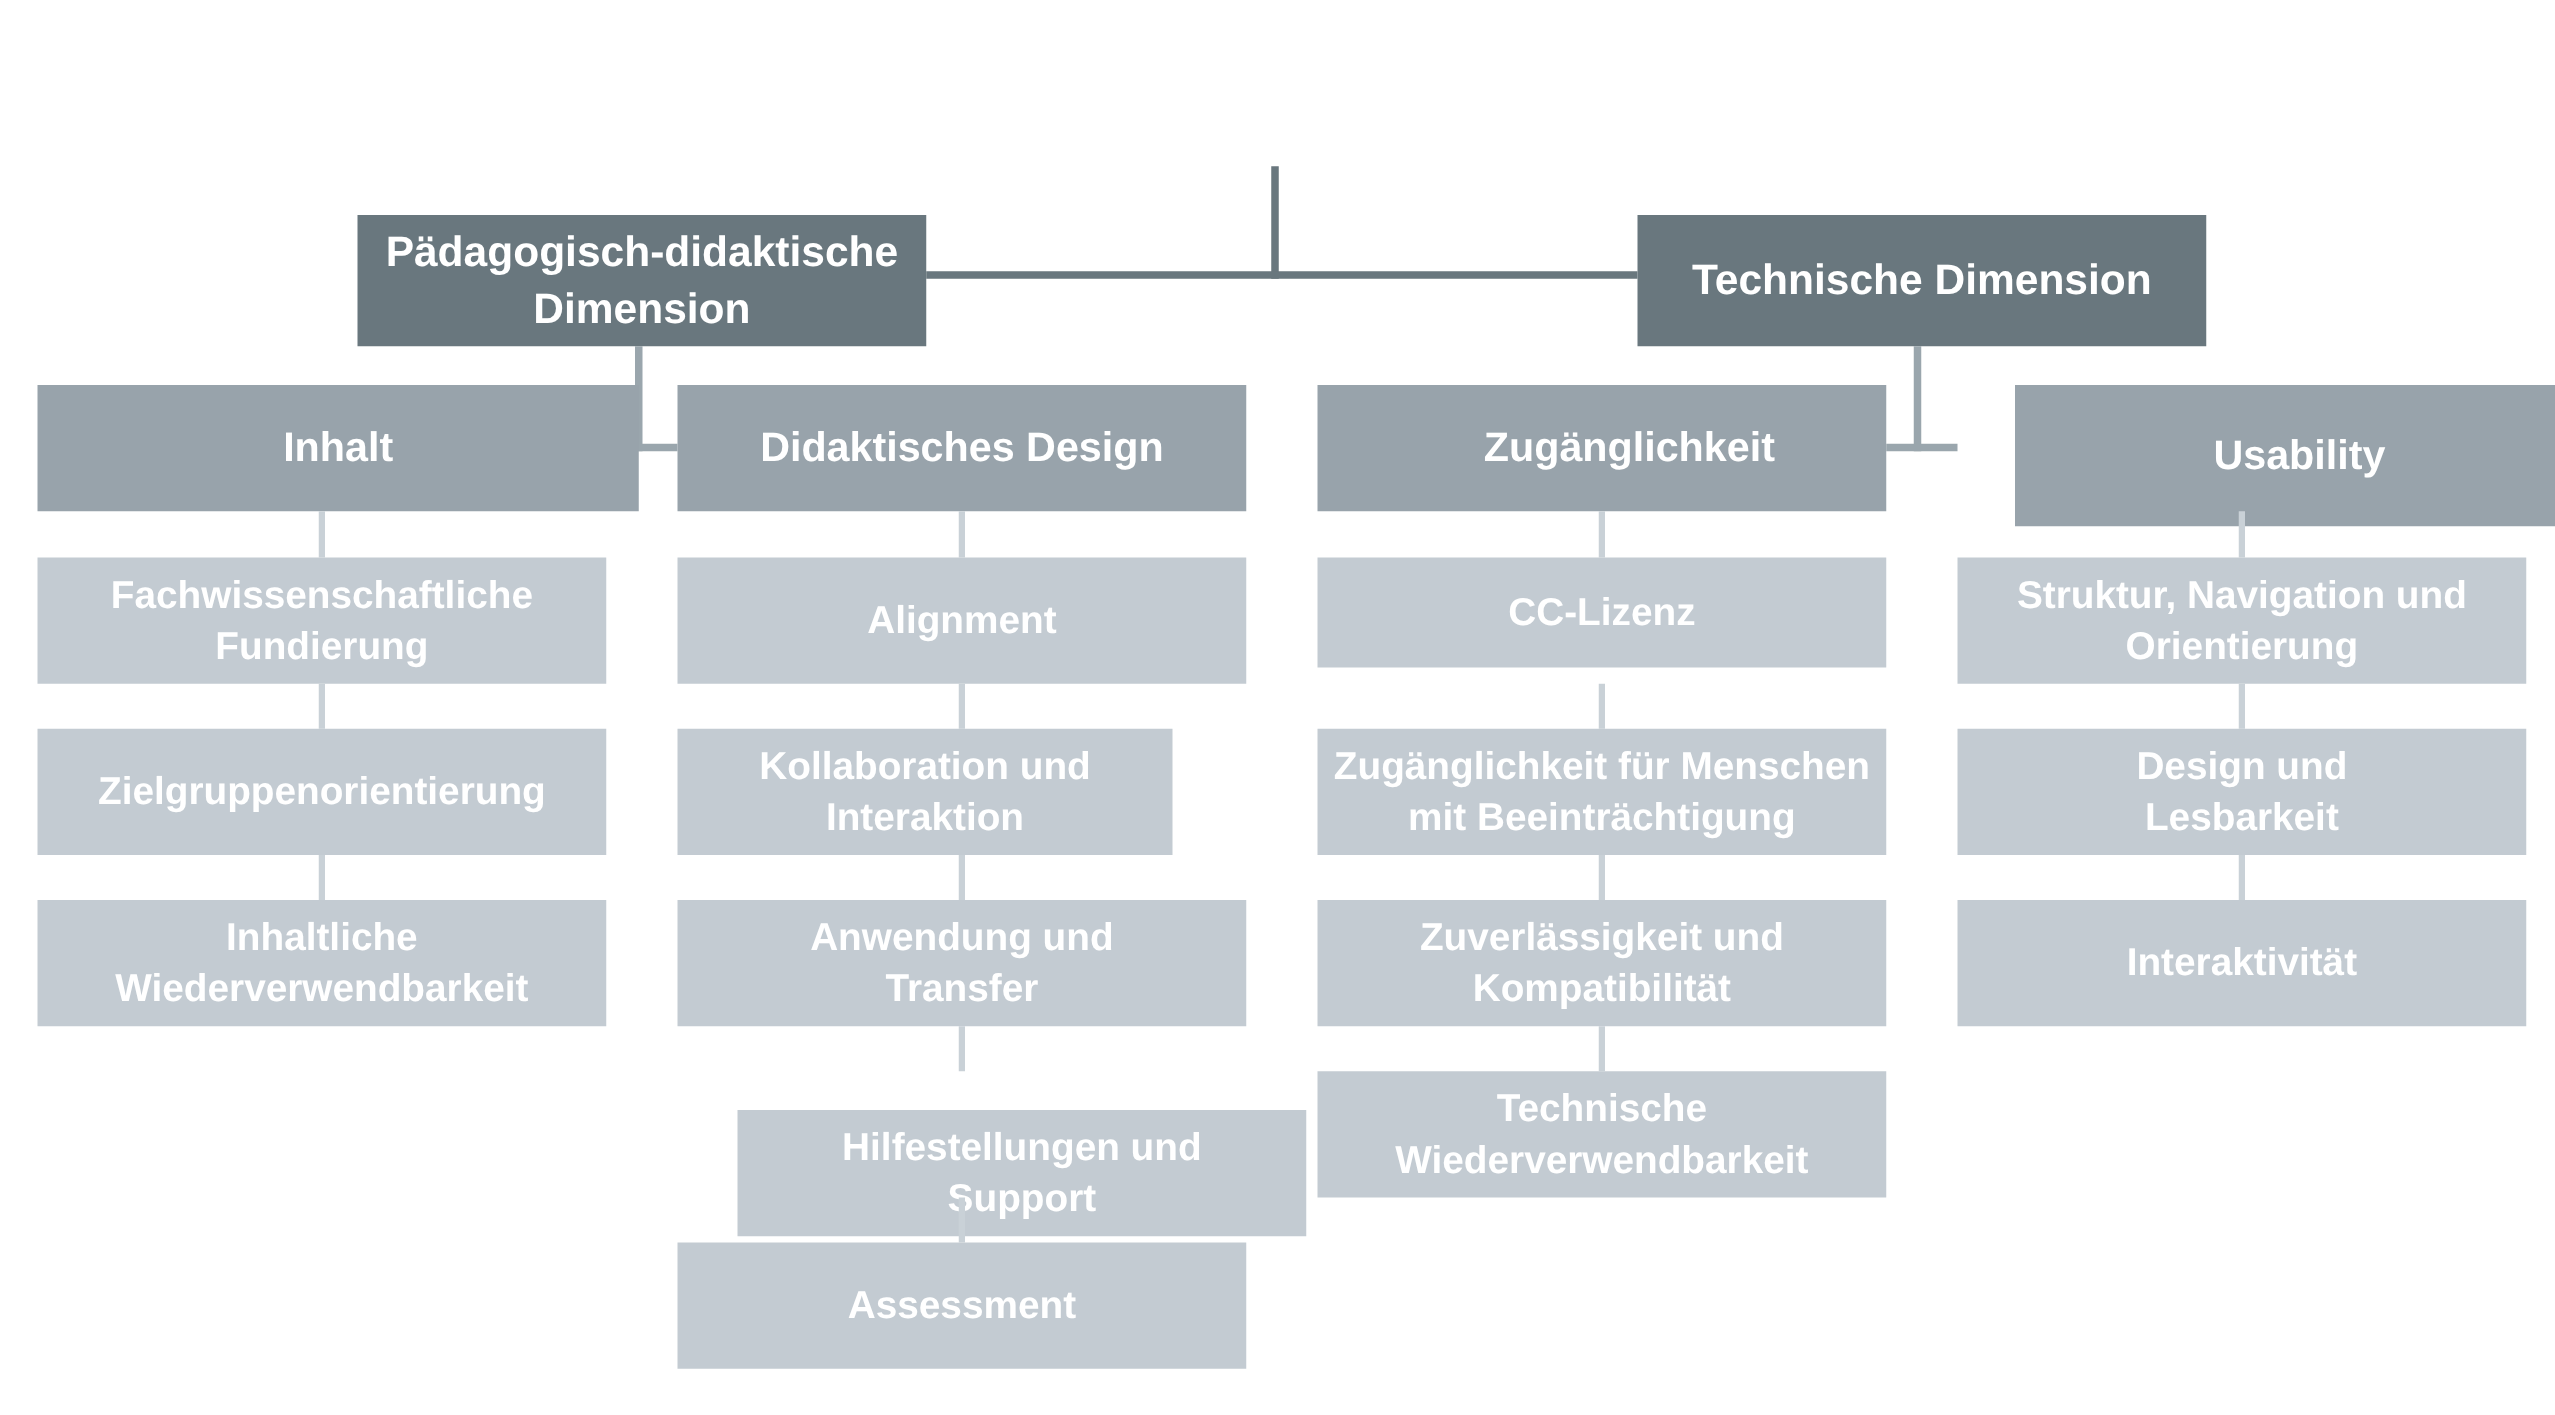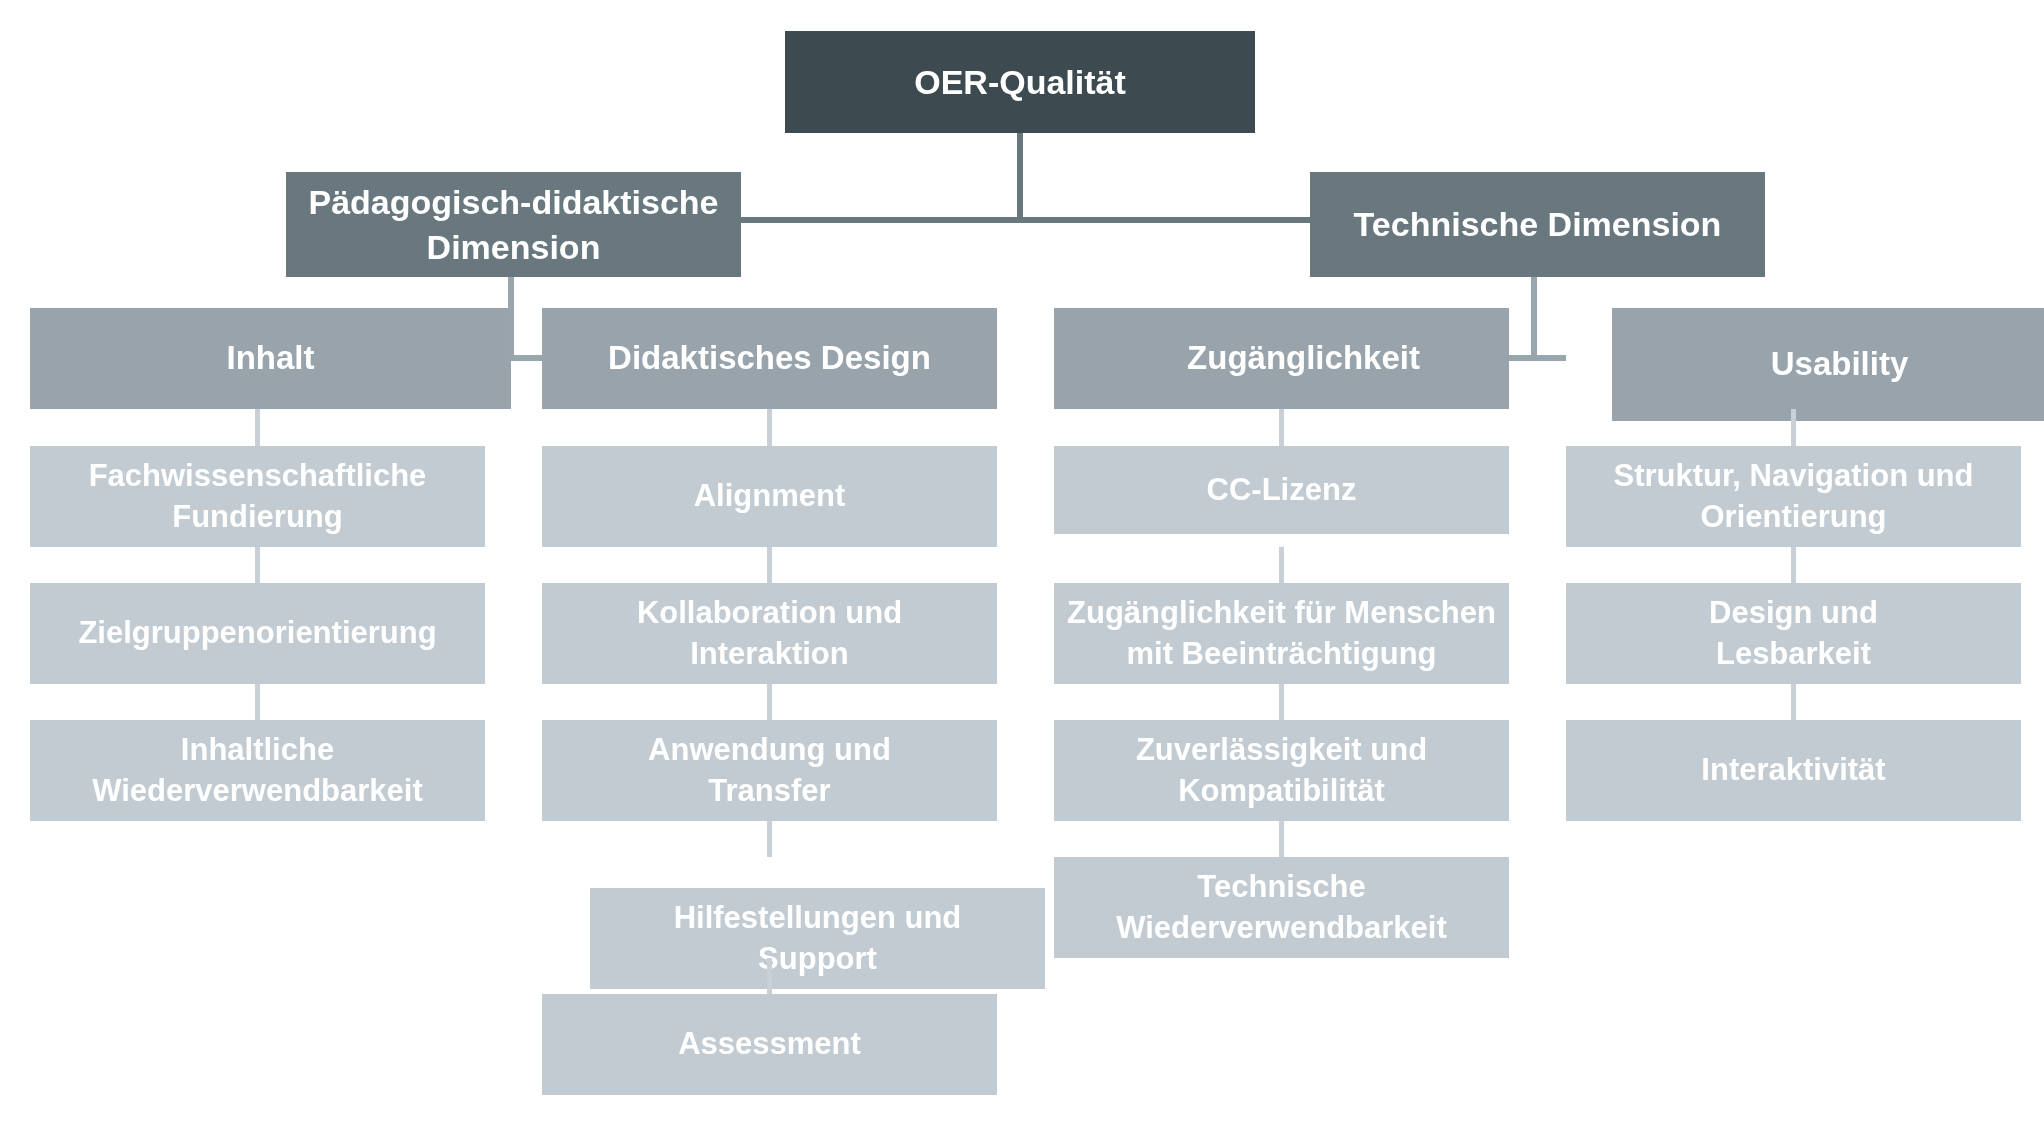--- a/index.html
+++ b/index.html
@@ -31,21 +31,20 @@
   .line { position: absolute; }
   .line.dark  { background: #69777e; }
   .line.mid   { background: #9aa6ad; }
   .line.light { background: #c9d1d7; }
 </style>
 </head>
 <body>
 
 <div class="canvas">
 
-  <div class="box l1" style="left:785px; top:31px; width:470px; height:102px;">OER-Qualität</div>
 
   <div class="line dark" style="left:1017px; top:133px; width:6px; height:90px;"></div>
   <div class="line dark" style="left:741px; top:217px; width:569px; height:6px;"></div>
 
   <div class="box l2" style="left:1310px; top:172px; width:455px; height:105px;">Technische Dimension</div>
   <div class="box l2" style="left:286px; top:172px; width:455px; height:105px;">Pädagogisch-didaktische
 Dimension</div>
 
   <div class="line mid" style="left:508px; top:277px; width:6px; height:84px;"></div>
   <div class="line mid" style="left:485px; top:355px; width:57px; height:6px;"></div>
@@ -63,21 +62,21 @@
     <div class="line light" style="left:255px; top:684px; width:5px; height:36px;"></div>
     <div class="box l4" style="left:30px; top:720px; width:455px; height:101px;">Inhaltliche
 Wiederverwendbarkeit</div>
   </div>
 
   <div>
     <div class="box l3" style="left:542px; top:308px; width:455px; height:101px;">Didaktisches Design</div>
     <div class="line light" style="left:767px; top:409px; width:5px; height:37px;"></div>
     <div class="box l4" style="left:542px; top:446px; width:455px; height:101px;">Alignment</div>
     <div class="line light" style="left:767px; top:547px; width:5px; height:36px;"></div>
-    <div class="box l4" style="left:542px; top:583px; width:455px; height:101px;">Kollaboration und
+    <div class="box l4" style="left:542px; top:583px; width:396px; height:101px;">Kollaboration und
 Interaktion</div>
     <div class="line light" style="left:767px; top:684px; width:5px; height:36px;"></div>
     <div class="box l4" style="left:542px; top:720px; width:455px; height:101px;">Anwendung und
 Transfer</div>
     <div class="line light" style="left:767px; top:821px; width:5px; height:36px;"></div>
     <div class="box l4" style="left:542px; top:888px; width:455px; height:101px;margin-left:48px;">Hilfestellungen und
 Support</div>
     <div class="line light" style="left:767px; top:958px; width:5px; height:36px;"></div>
     <div class="box l4" style="left:542px; top:994px; width:455px; height:101px;">Assessment</div>
   </div>

